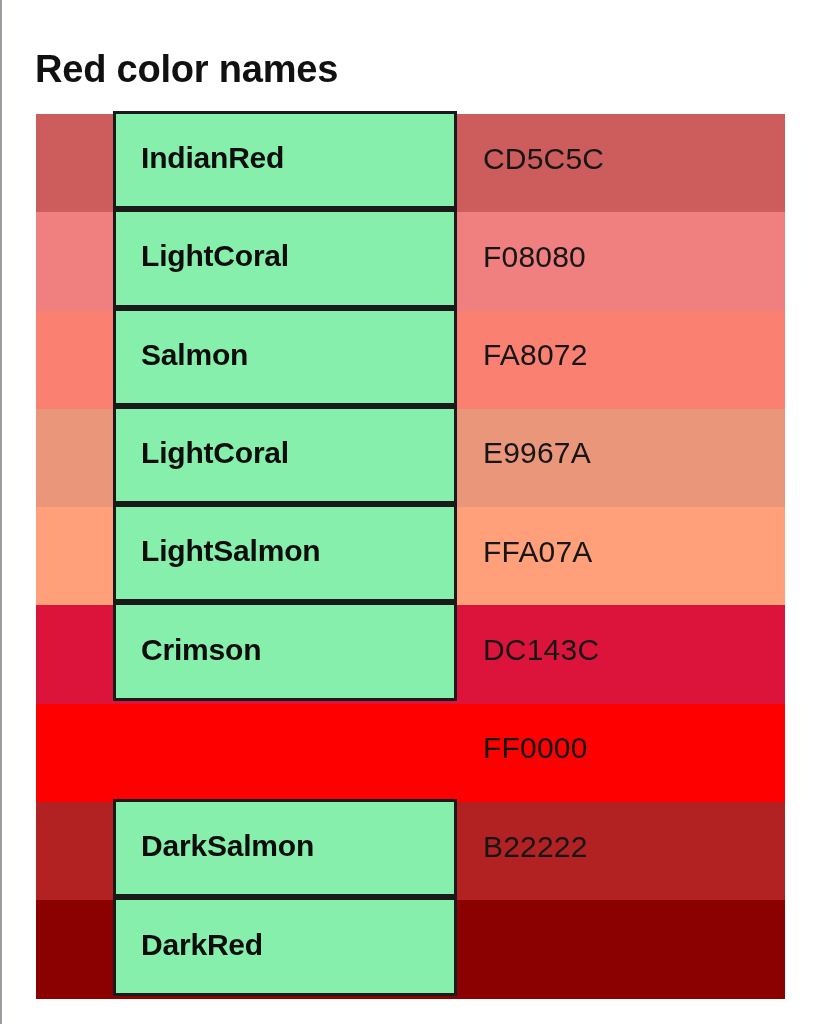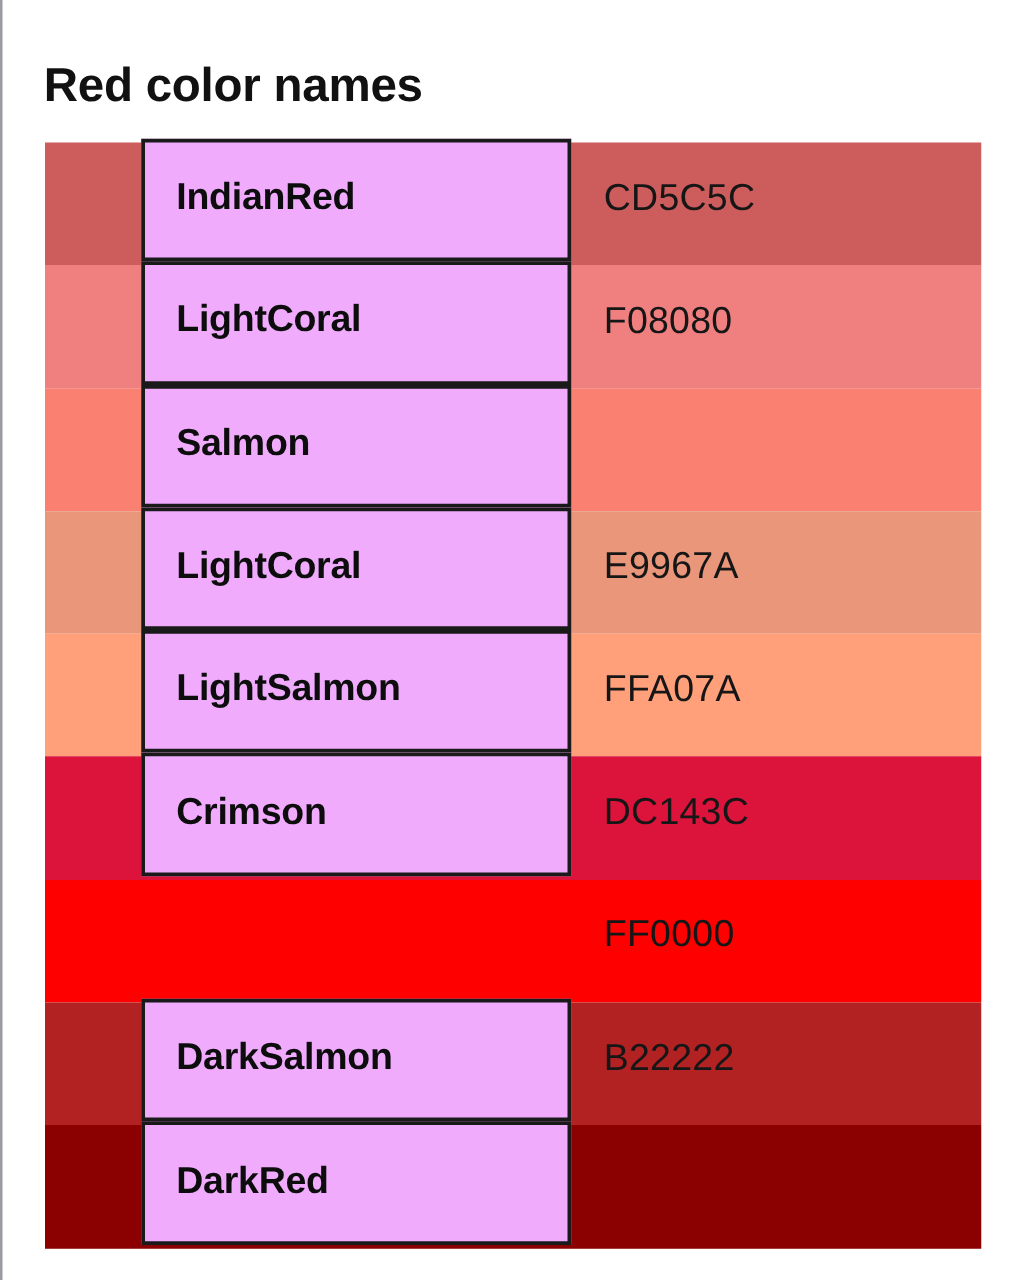--- a/index.html
+++ b/index.html
@@ -69,21 +69,21 @@
     bottom: 0;
   }
 
   
   .name-cell {
     position: absolute;
     left: 77px;        
     top: -3px;
     width: 344px;      
     height: 98.3px;
-    background: #f0abfc;
+    background: #86efac;
     border: 3px solid #1a1a1a;
     box-sizing: border-box;
     display: flex;
     align-items: center;
     z-index: 2;
   }
 
   .name-text {
     padding-left: 25px;
     font-size: 30px;
@@ -141,20 +141,23 @@
         <div class="row-band" style="background: rgb(240, 128, 128);"></div>
         <div class="hex-cell">
           <span class="hex-text">F08080</span>
         </div>
         <div class="name-cell">
           <span class="name-text">LightCoral</span>
         </div>
       </div>
       <div class="color-row">
         <div class="row-band" style="background: rgb(250, 128, 114);"></div>
+        <div class="hex-cell">
+          <span class="hex-text">FA8072</span>
+        </div>
         <div class="name-cell">
           <span class="name-text">Salmon</span>
         </div>
       </div>
       <div class="color-row">
         <div class="row-band" style="background: rgb(233, 150, 122);"></div>
         <div class="hex-cell">
           <span class="hex-text">E9967A</span>
         </div>
         <div class="name-cell">

